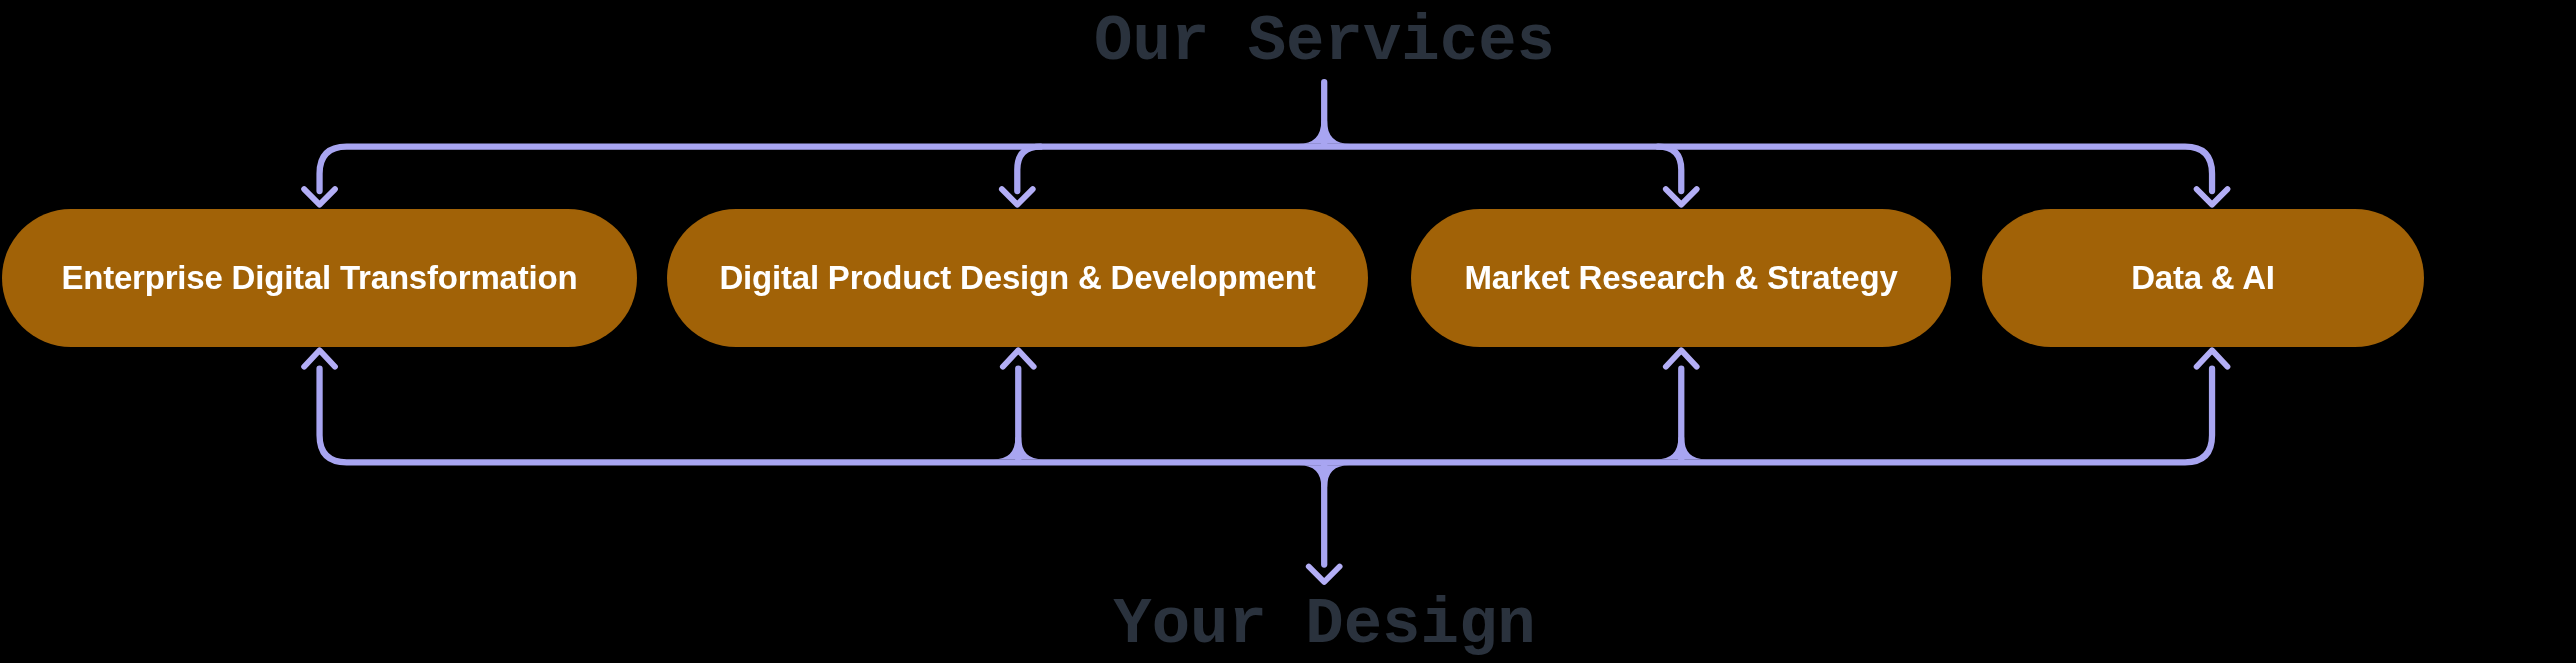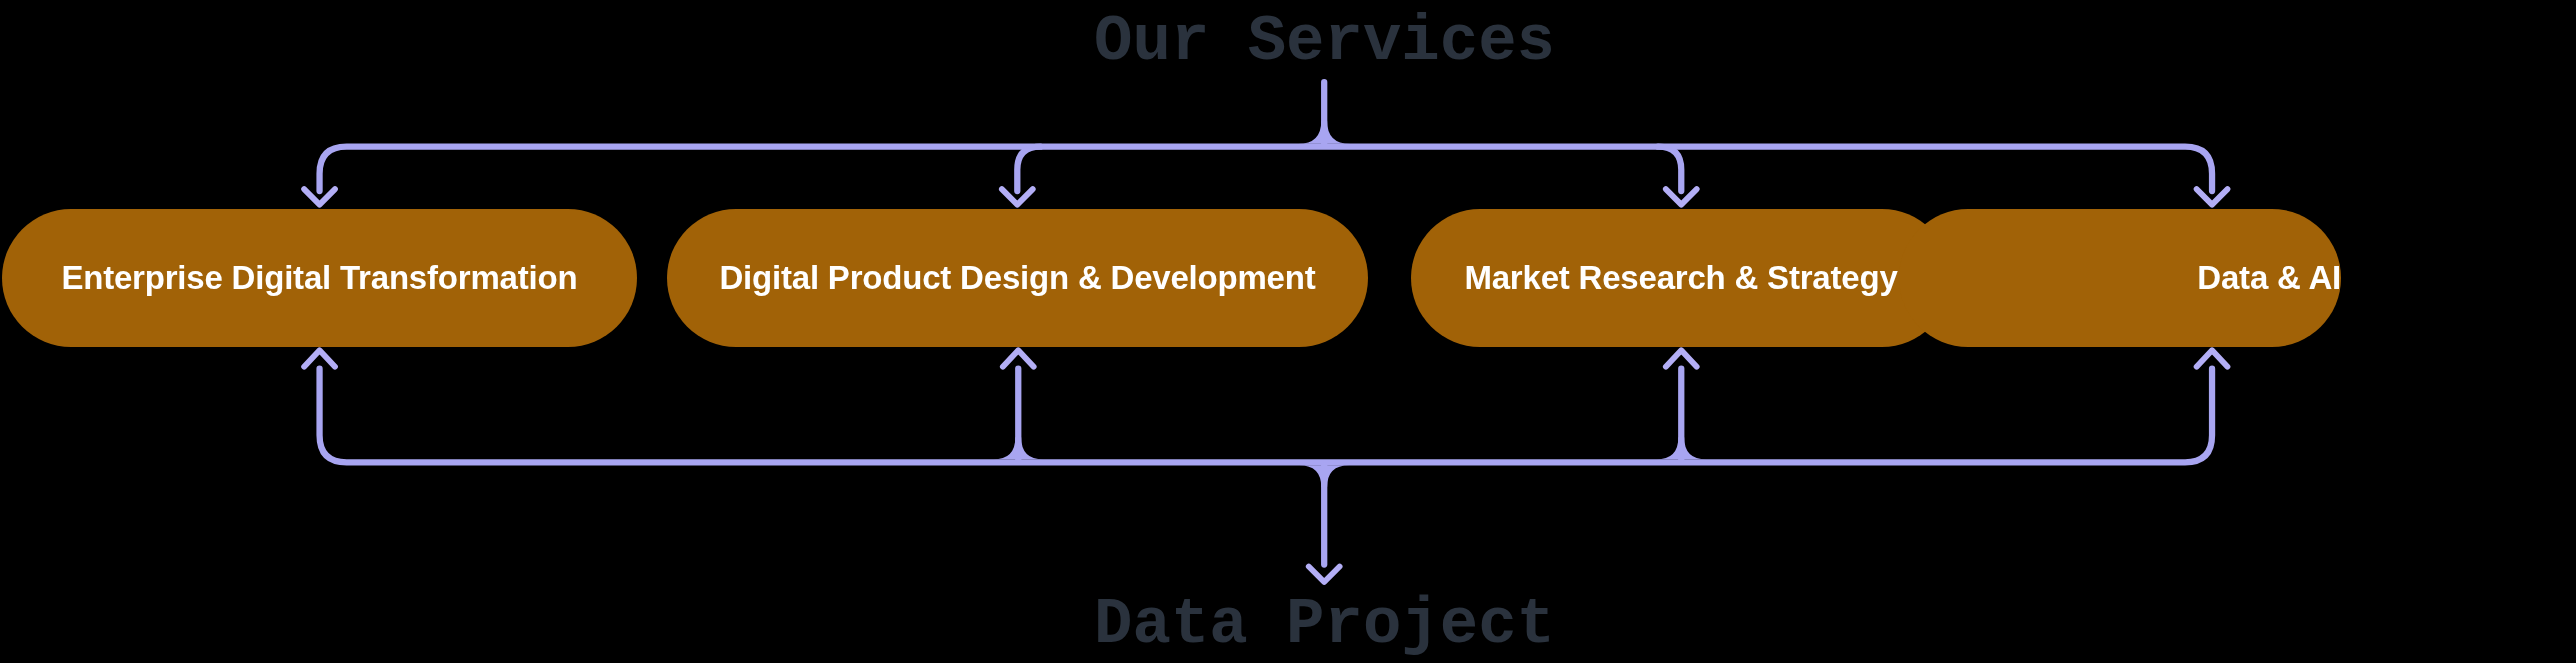--- a/index.html
+++ b/index.html
@@ -37,21 +37,21 @@
     color: #ffffff;
     font-weight: bold;
     font-size: 33px;
     letter-spacing: -0.2px;
     white-space: nowrap;
     text-align: center;
   }
   #pill-1 { left: 1.9px;    width: 635px; }
   #pill-2 { left: 667px;  width: 701px; }
   #pill-3 { left: 1411px; width: 540px; }
-  #pill-4 { left: 1899px; width: 442px; justify-content: flex-end; }
+  #pill-4 { left: 1982px; width: 442px; }
   #connectors { position: absolute; left: 0; top: 0; }
   .line {
     fill: none;
     stroke: #a8a5f1;
     stroke-width: 6.5;
     stroke-linecap: round;
   }
   .flare { fill: #a8a5f1; stroke: none; }
   .chevron {
     fill: none;
@@ -114,16 +114,16 @@
   <div class="pill" id="pill-2">
     <span class="pill-label">Digital Product Design &amp; Development</span>
   </div>
   <div class="pill" id="pill-3">
     <span class="pill-label">Market Research &amp; Strategy</span>
   </div>
   <div class="pill" id="pill-4">
     <span class="pill-label">Data &amp; AI</span>
   </div>
 
-  <div class="flow-title" id="title-bottom">Data Project</div>
+  <div class="flow-title" id="title-bottom">Your Design</div>
 
 </div>
 
 
 </body></html>

